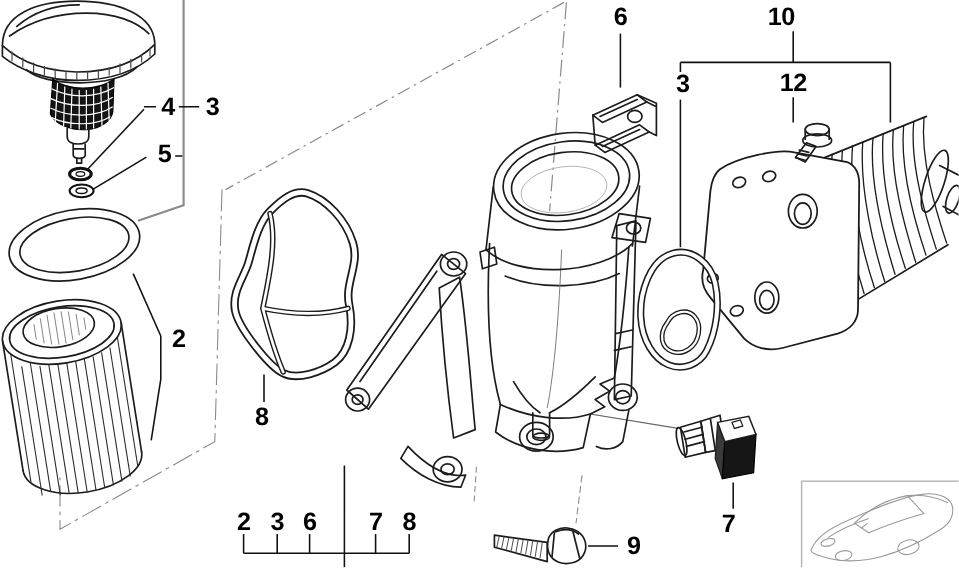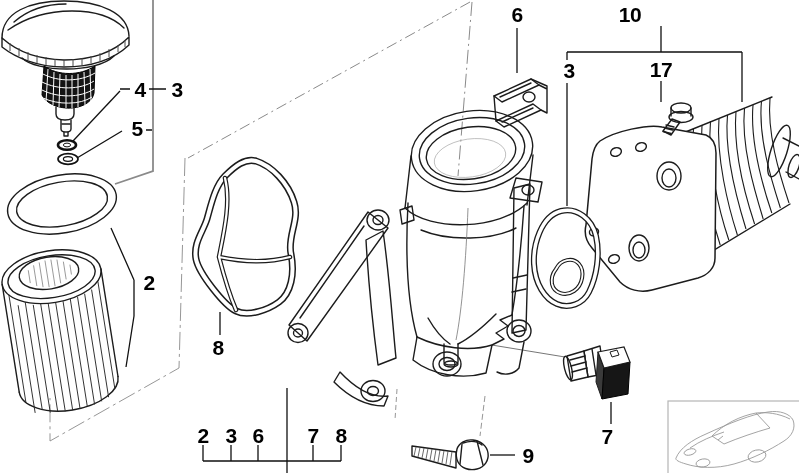--- a/index.html
+++ b/index.html
@@ -301,23 +301,23 @@
     </g>
   </g>
 </svg>
 
 <div class="callout" style="left:140px;top:90px">4</div>
 <div class="callout" style="left:177px;top:90px">3</div>
 <div class="callout" style="left:137px;top:129px">5</div>
 <div class="callout" style="left:149px;top:283px">2</div>
 <div class="callout" style="left:218px;top:348px">8</div>
 <div class="callout" style="left:517px;top:15px">6</div>
-<div class="callout" style="left:630px;top:15px">10</div>
+<div class="callout" style="left:651px;top:15px">10</div>
 <div class="callout" style="left:569px;top:71px">3</div>
-<div class="callout" style="left:661px;top:70px">17</div>
+<div class="callout" style="left:661px;top:70px">12</div>
 <div class="callout" style="left:607px;top:437px">7</div>
 <div class="callout" style="left:528px;top:456px">9</div>
 
 <div class="callout" style="left:203px;top:436px">2</div>
 <div class="callout" style="left:231px;top:436px">3</div>
 <div class="callout" style="left:258px;top:436px">6</div>
 <div class="callout" style="left:313px;top:436px">7</div>
 <div class="callout" style="left:341px;top:436px">8</div>
 
 </div>

